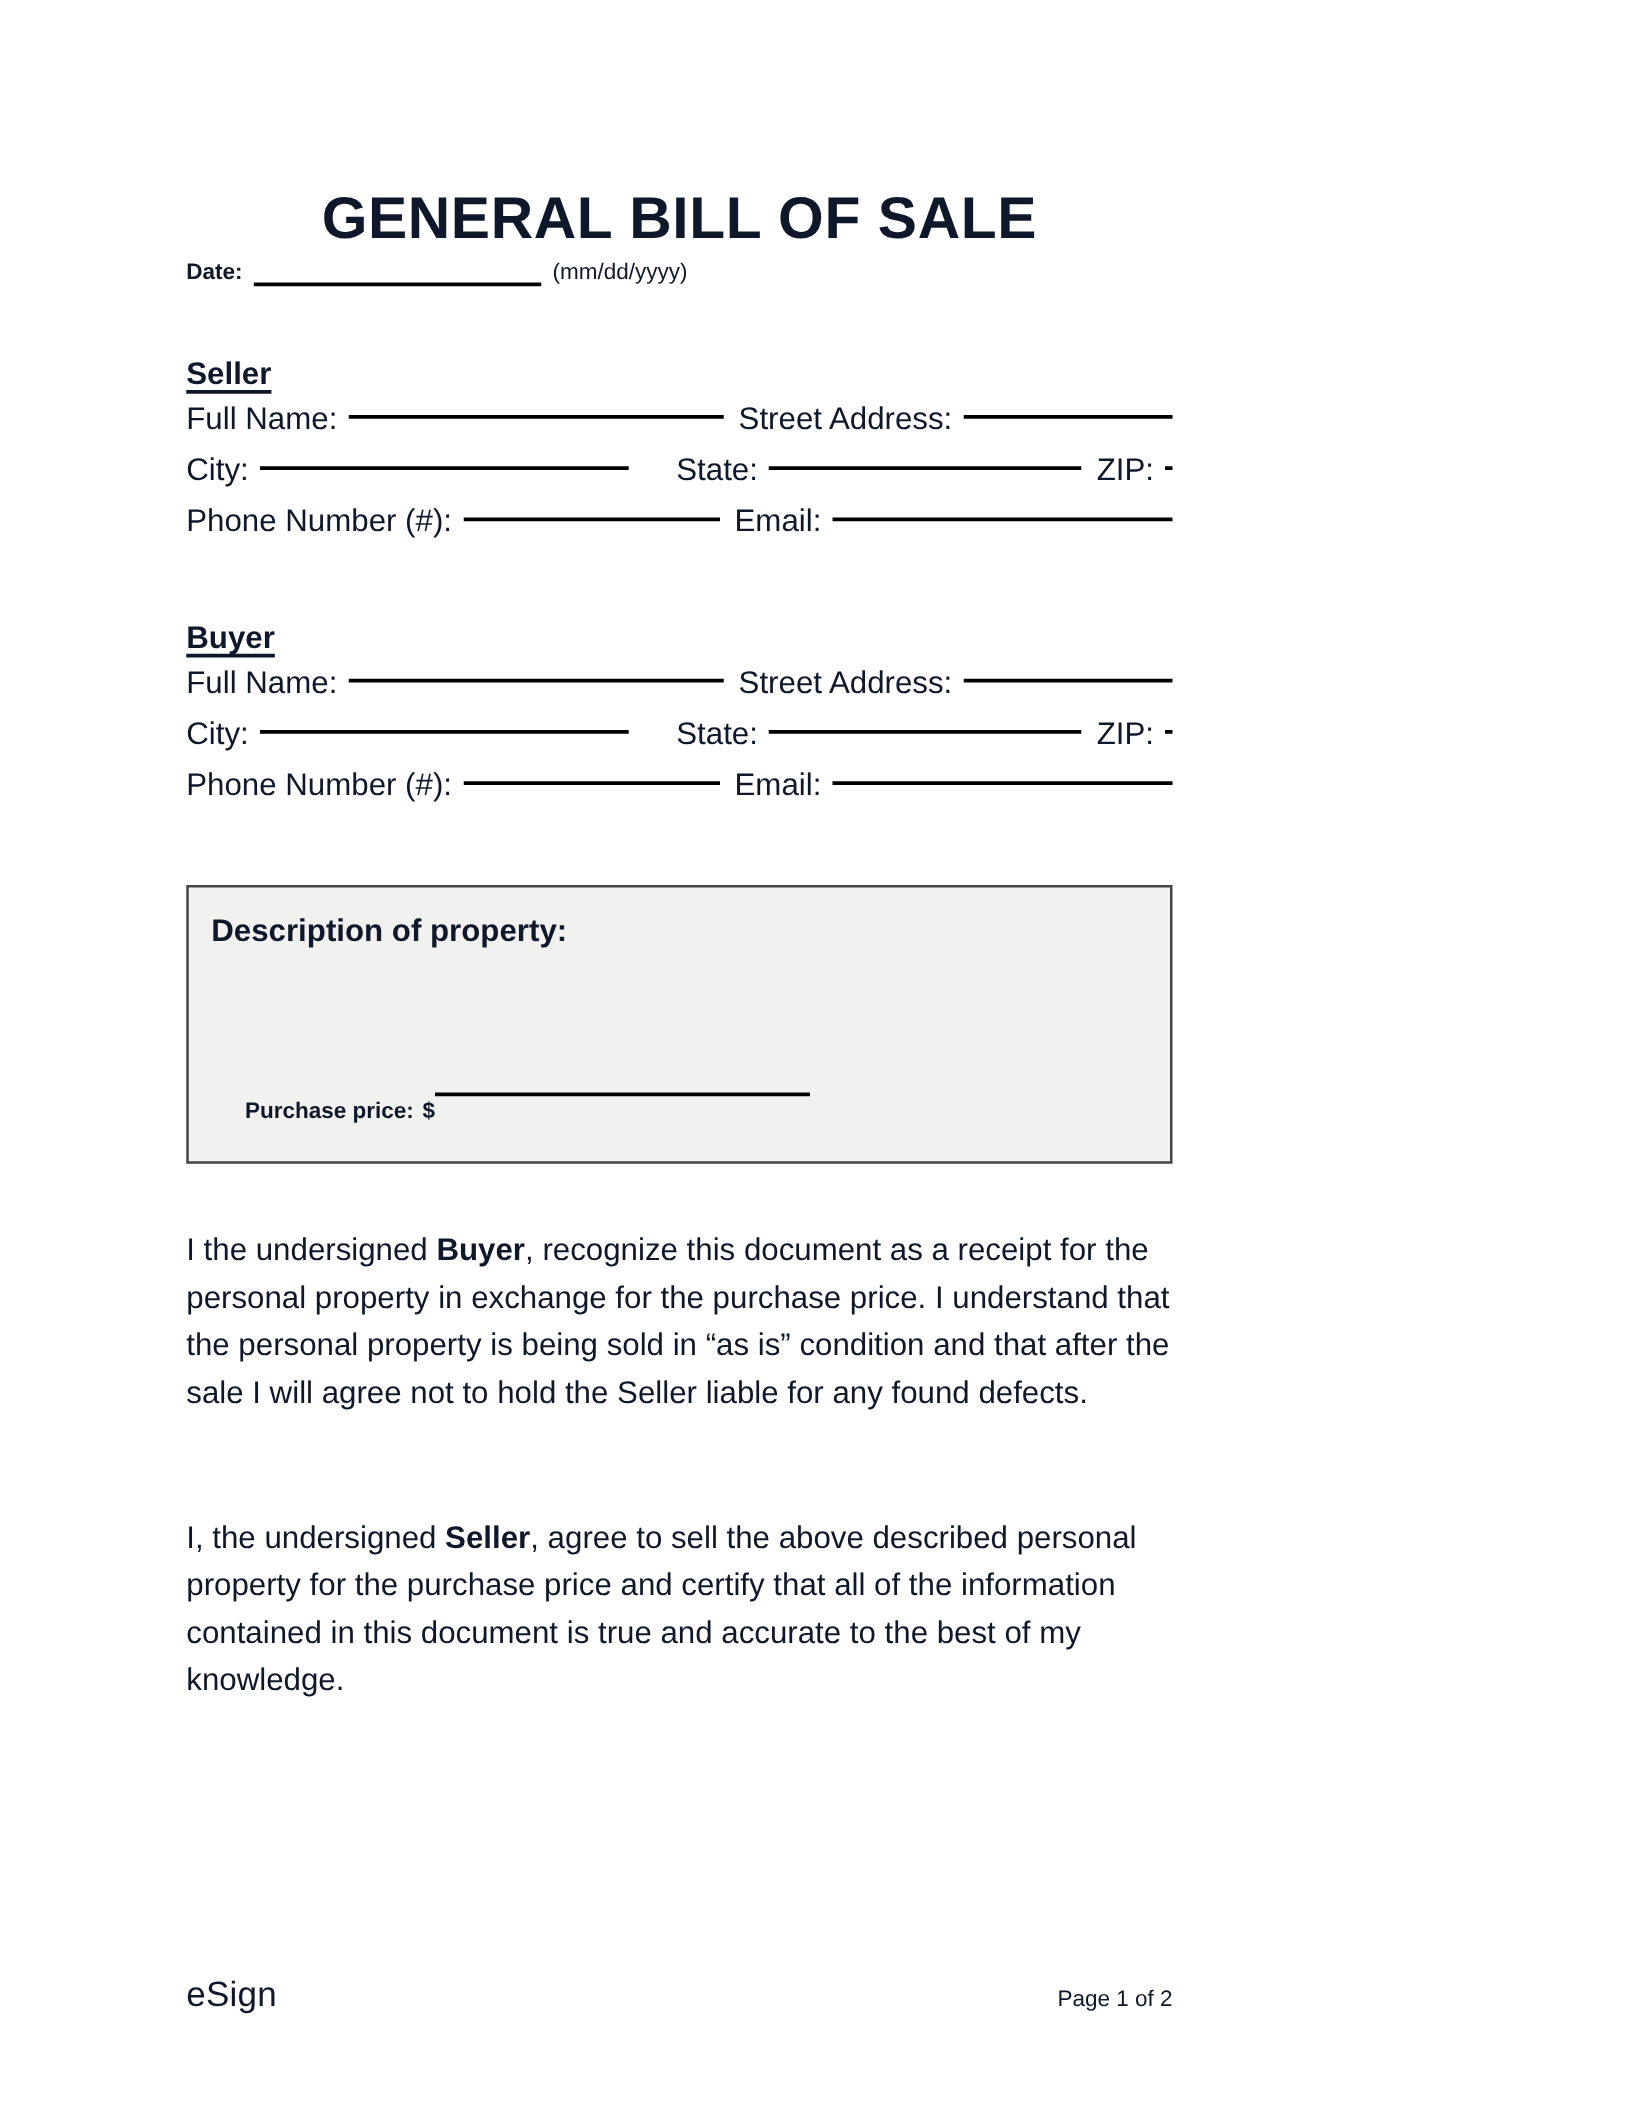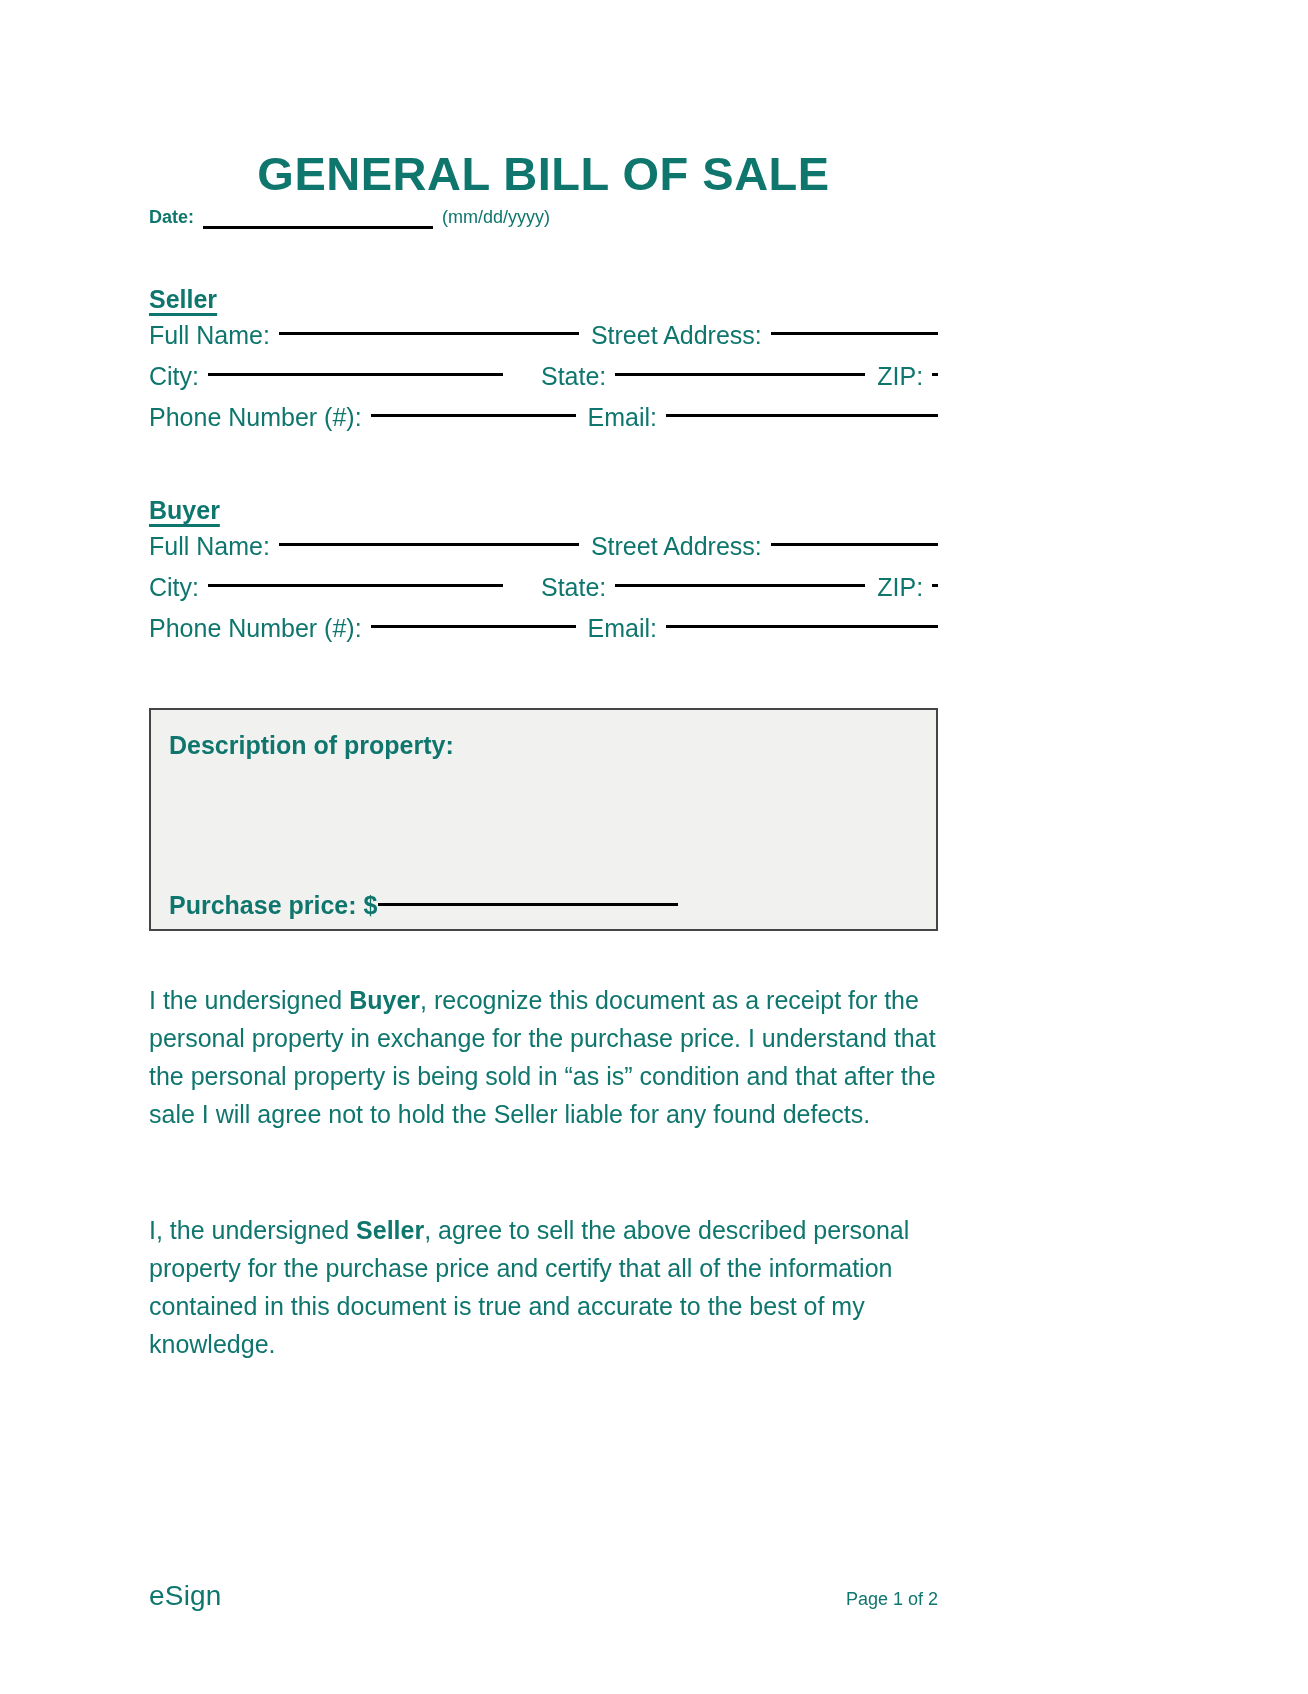--- a/index.html
+++ b/index.html
@@ -1,20 +1,20 @@
 <!DOCTYPE html>
 <html><head>
 <meta charset="utf-8">
 <style>
   html,body{margin:0;padding:0;background:#ffffff;}
   .page{
     position:relative;
     width:1087px;height:1694px;
     background:#ffffff;
-    color:#0f766e;
+    color:#0f172a;
     font-family:"Liberation Sans", sans-serif;
     overflow:hidden;
   }
   .content{position:absolute;left:149px;right:149px;top:0;}
   h1.title{
     margin:146px 0 0 0;
     font-size:47px;line-height:1.2;
     font-weight:bold;text-align:center;
     letter-spacing:0.5px;
   }
@@ -55,26 +55,26 @@
   .seller-block{margin-top:0;}
   .buyer-block{margin-top:0;}
   .buyer-block .sec-heading{margin-top:58px;}
   .desc-box{
     margin-top:60px;
     height:223px;
     box-sizing:border-box;
     background:#f1f1f0;
     border:2px solid #454545;
     display:flex;flex-direction:column;justify-content:space-between;
-    padding:20px 18px 9px 18px;
+    padding:20px 18px 26px 18px;
   }
   .desc-label{font-size:25px;font-weight:bold;line-height:30px;}
   .price-row{
-    display:flex;align-items:center;
-    font-size:25px;line-height:30px;
+    display:flex;align-items:flex-start;
+    font-size:18px;line-height:30px;margin-left:27px;
   }
   .para{
     margin:78px 0 0 0;
     font-size:25px;line-height:38px;
     text-align:left;
   }
   .para.second{margin-top:50px;}
   .footer{
     position:absolute;left:149px;right:149px;top:1580px;
     display:flex;justify-content:space-between;align-items:baseline;

